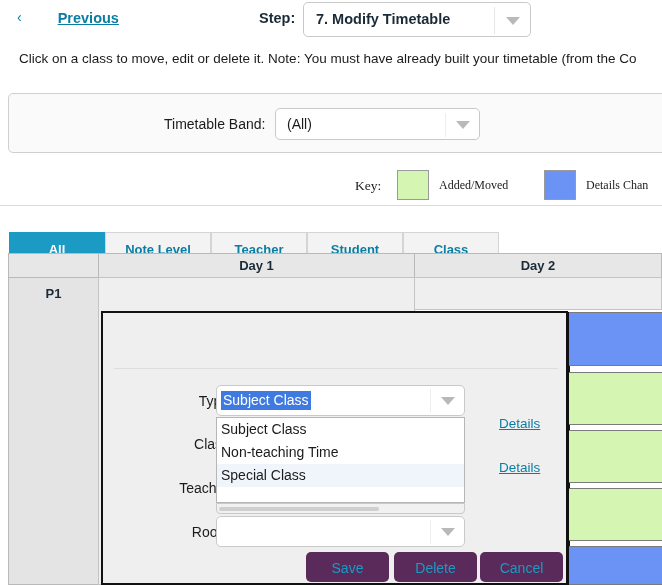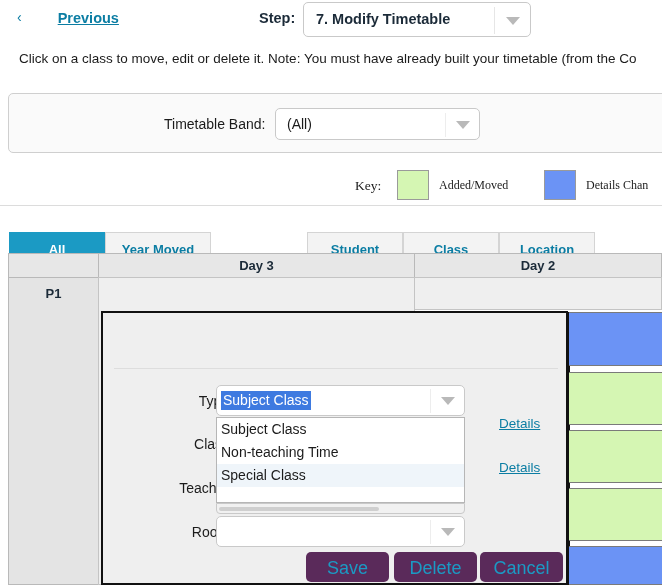--- a/index.html
+++ b/index.html
@@ -151,21 +151,21 @@
   .details {
     position: absolute; font-size: 13.5px; color: #0b7da3;
     text-decoration: underline; cursor: pointer;
   }
   .det-class { left: 499px; top: 416px; }
   .det-teacher { left: 499px; top: 460px; }
 
   .mbtn {
     position: absolute; top: 552px; width: 83px; height: 30px;
     background: #5a2a5a; border: none; border-radius: 5px;
-    color: #1b9ac4; font-size: 18px; font-family: "Liberation Sans", sans-serif;
+    color: #1b9ac4; font-size: 14px; font-family: "Liberation Sans", sans-serif;
     cursor: pointer; line-height: 30px;
   }
   .b-save { left: 306px; }
   .b-delete { left: 394px; }
   .b-cancel { left: 480px; }
 </style>
 </head>
 <body>
 
 <div id="app">
@@ -197,29 +197,29 @@
     <div class="key-label">Key:</div>
     <div class="swatch sw-added"></div>
     <div class="key-text kt-added">Added/Moved</div>
     <div class="swatch sw-changed"></div>
     <div class="key-text kt-changed">Details Chan</div>
   </div>
   <div class="keyrule"></div>
 
   <div class="tabs">
     <div class="tab active" style="left:0px;width:96px;">All</div>
-    <div class="tab" style="left:96px;width:106px;">Year Moved</div>
+    <div class="tab" style="left:96px;width:106px;">Note Level</div>
+    <div class="tab" style="left:202px;width:96px;">Teacher</div>
     <div class="tab" style="left:394px;width:96px;">Class</div>
     <div class="tab" style="left:298px;width:96px;">Student</div>
-    <div class="tab" style="left:490px;width:96px;">Location</div>
   </div>
 
   <div class="grid">
     <div class="gh gh-corner"></div>
-    <div class="gh gh-d1">Day 3</div>
+    <div class="gh gh-d1">Day 1</div>
     <div class="gh gh-d2">Day 2</div>
 
     <div class="rowhdr">P1</div>
 
     <div class="cell-d1"></div>
     <div class="cell-d2"></div>
   </div>
 
 
   <div class="tcell-edge" style="top:312px;height:273px;"></div>

